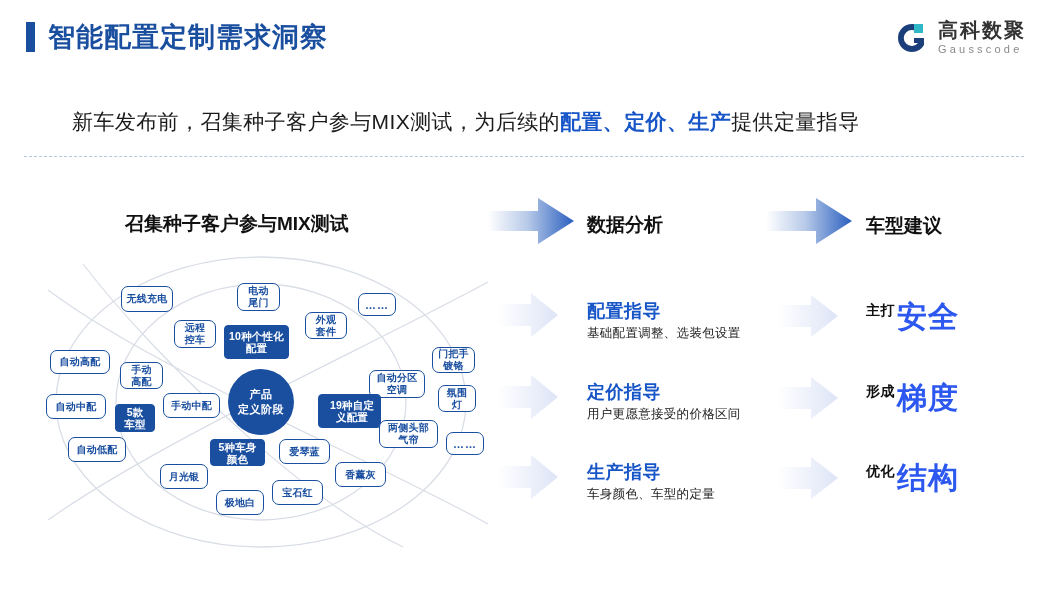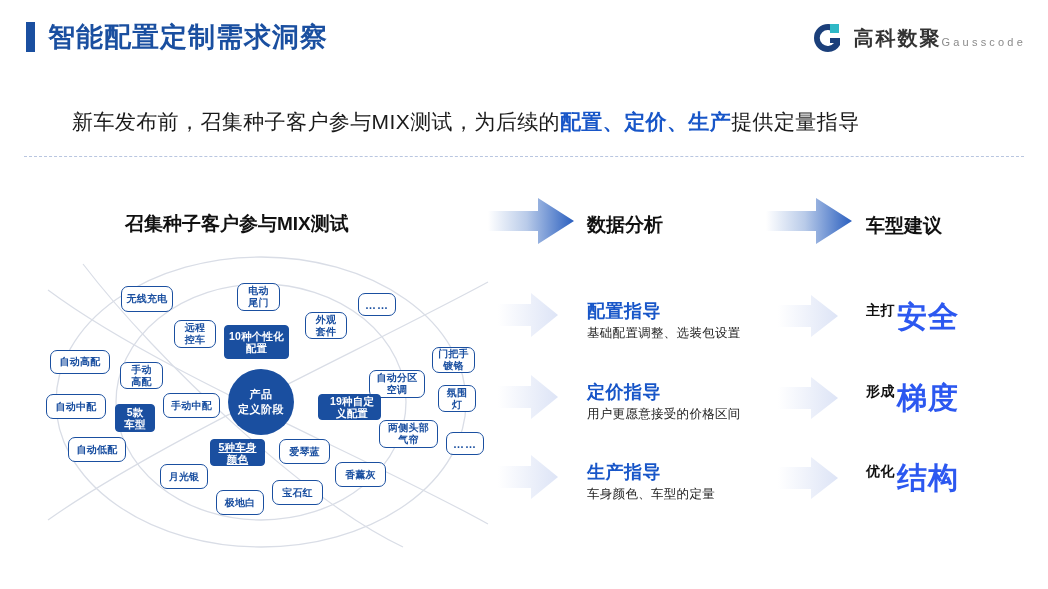--- a/index.html
+++ b/index.html
@@ -13,21 +13,21 @@
   .slide{position:relative;width:1048px;height:589px;background:#fff;}
 
   
   .title-row{position:absolute;left:26px;top:22px;display:flex;align-items:center;}
   .title-bar{width:9px;height:30px;background:#1a4fa0;margin-right:13px;}
   .title-text{font-size:27px;font-weight:bold;color:#1a4fa0;letter-spacing:1px;line-height:30px;}
 
   
   .logo{position:absolute;right:22px;top:20px;display:flex;align-items:center;}
   .logo-mark{position:relative;width:36px;height:36px;margin-right:8px;}
-  .logo-text{display:flex;flex-direction:row;justify-content:center;align-items:flex-end;}
+  .logo-text{display:flex;flex-direction:column;justify-content:center;}
   .logo-cn{font-size:20px;font-weight:bold;color:#333;letter-spacing:2px;line-height:21px;}
   .logo-en{font-size:11px;color:#8a8a8a;letter-spacing:3.2px;line-height:14px;margin-top:1px;}
 
   
   .subtitle{position:absolute;left:72px;top:108px;font-size:21px;color:#1a1a1a;letter-spacing:0.4px;white-space:nowrap;}
   .subtitle b{color:#1856c8;font-weight:bold;}
   .divider{position:absolute;left:24px;top:156px;width:1000px;height:0;border-top:1px dashed #b9c6e0;}
 
   
   .col-head{position:absolute;font-size:19px;font-weight:bold;color:#111;white-space:nowrap;}
@@ -287,39 +287,39 @@
         <div class="node" style="left: 430px; top: 133px; width: 38px; height: 27px; flex-direction: column;">
           <span style="display: block;">氛围</span>
           <span style="display: block;">灯</span>
         </div>
         <div class="node" style="left: 38px; top: 142px; width: 60px; height: 25px; flex-direction: column;">
           <span style="display: block;">自动中配</span>
         </div>
         <div class="node" style="left: 155px; top: 141px; width: 57px; height: 25px; flex-direction: column; text-align: center;">
           <span style="display: block;">手动中配</span>
         </div>
-        <div class="node filled" style="left: 310px; top: 142px; width: 63px; height: 26px; flex-direction: column; padding-left: 8px;">
+        <div class="node filled" style="left: 310px; top: 142px; width: 63px; height: 34px; flex-direction: column; padding-left: 8px;">
           <span style="display: block;">19种自定</span>
           <span style="display: block;">义配置</span>
         </div>
         <div class="node filled" style="left: 107px; top: 152px; width: 40px; height: 28px; flex-direction: column;">
           <span style="display: block;">5款</span>
           <span style="display: block;">车型</span>
         </div>
         <div class="node" style="left: 60px; top: 185px; width: 58px; height: 25px; flex-direction: column;">
           <span style="display: block;">自动低配</span>
         </div>
         <div class="node" style="left: 371px; top: 168px; width: 59px; height: 28px; flex-direction: column;">
           <span style="display: block;">两侧头部</span>
           <span style="display: block;">气帘</span>
         </div>
         <div class="node dots" style="left: 438px; top: 180px; width: 38px; height: 23px; flex-direction: column;">
           <span style="display: block;">……</span>
         </div>
-        <div class="node filled" style="left: 202px; top: 187px; width: 55px; height: 27px; flex-direction: column; text-decoration: underline;">
+        <div class="node filled" style="left: 202px; top: 187px; width: 55px; height: 27px; flex-direction: column;">
           <span style="display: block;">5种车身</span>
           <span style="display: block;">颜色</span>
         </div>
         <div class="node" style="left: 271px; top: 187px; width: 51px; height: 25px; flex-direction: column;">
           <span style="display: block;">爱琴蓝</span>
         </div>
         <div class="node" style="left: 327px; top: 210px; width: 51px; height: 25px; flex-direction: column;">
           <span style="display: block;">香薰灰</span>
         </div>
         <div class="node" style="left: 152px; top: 212px; width: 48px; height: 25px; flex-direction: column;">

